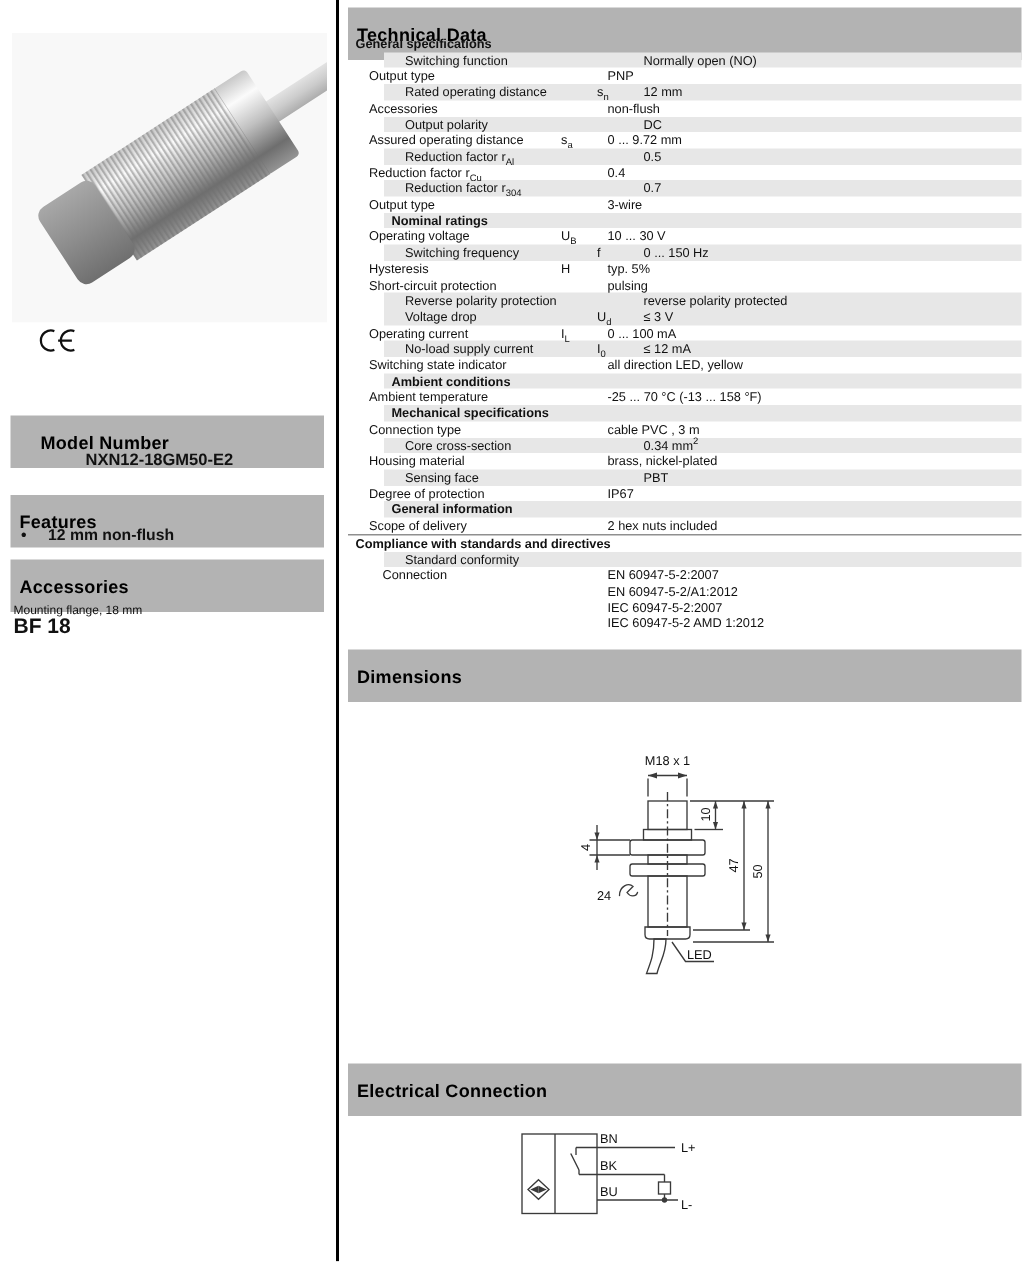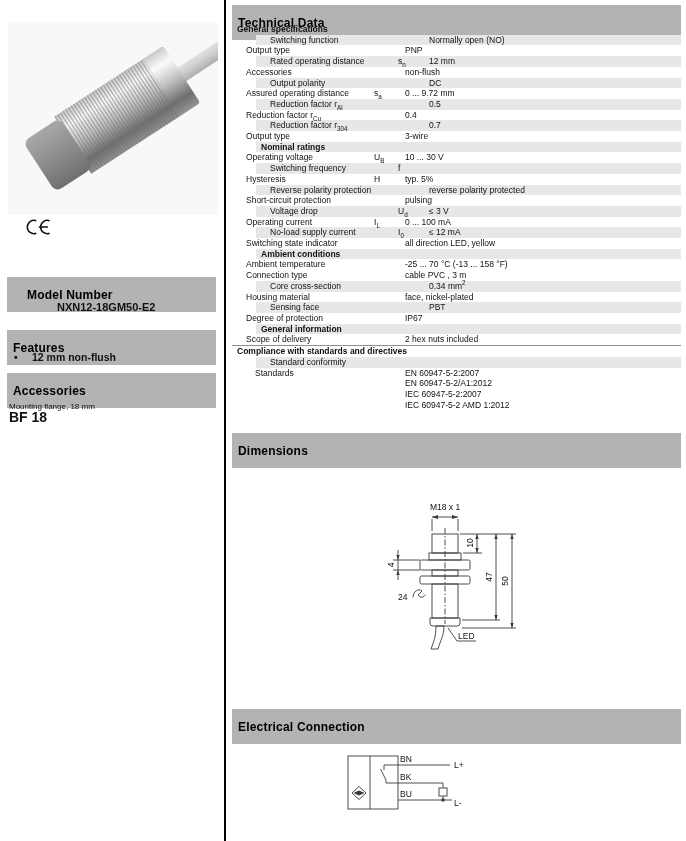--- a/index.html
+++ b/index.html
@@ -183,40 +183,43 @@
         <div class="trow">
           <span class="c-label">Operating voltage</span>
           <span class="c-sym">U<sub>B</sub></span>
           <span class="c-val">
             <div><span>10 ... 30 V</span></div>
           </span>
         </div>
         <div class="trow shade">
           <span class="c-label">Switching frequency</span>
           <span class="c-sym">f</span>
+          <span class="c-val">
+            <div><span>0 ... 150 Hz</span></div>
+          </span>
         </div>
         <div class="trow">
           <span class="c-label">Hysteresis</span>
           <span class="c-sym">H</span>
           <span class="c-val">
             <div><span>typ. 5%</span></div>
           </span>
         </div>
+        <div class="trow">
+          <span class="c-label">Short-circuit protection</span>
+          <span class="c-sym"></span>
+          <span class="c-val">
+            <div><span>pulsing</span></div>
+          </span>
+        </div>
         <div class="trow shade">
           <span class="c-label">Reverse polarity protection</span>
           <span class="c-sym"></span>
           <span class="c-val">
             <div><span>reverse polarity protected</span></div>
-          </span>
-        </div>
-        <div class="trow">
-          <span class="c-label">Short-circuit protection</span>
-          <span class="c-sym"></span>
-          <span class="c-val">
-            <div><span>pulsing</span></div>
           </span>
         </div>
         <div class="trow shade">
           <span class="c-label">Voltage drop</span>
           <span class="c-sym">U<sub>d</sub></span>
           <span class="c-val">
             <div><span>≤ 3 V</span></div>
           </span>
         </div>
         <div class="trow">
@@ -243,39 +246,42 @@
         <div class="trow shade section">
           <span class="c-label">Ambient conditions</span>
         </div>
         <div class="trow">
           <span class="c-label">Ambient temperature</span>
           <span class="c-sym"></span>
           <span class="c-val">
             <div><span>-25 ... 70 °C (-13 ... 158 °F)</span></div>
           </span>
         </div>
+        <div class="trow shade section">
+          <span class="c-label">Mechanical specifications</span>
+        </div>
         <div class="trow">
           <span class="c-label">Connection type</span>
           <span class="c-sym"></span>
           <span class="c-val">
             <div><span>cable PVC , 3 m</span></div>
           </span>
         </div>
         <div class="trow shade">
           <span class="c-label">Core cross-section</span>
           <span class="c-sym"></span>
           <span class="c-val">
             <div><span>0.34 mm<sup>2</sup></span></div>
           </span>
         </div>
         <div class="trow">
           <span class="c-label">Housing material</span>
           <span class="c-sym"></span>
           <span class="c-val">
-            <div><span>face, nickel-plated</span></div>
+            <div><span>brass, nickel-plated</span></div>
           </span>
         </div>
         <div class="trow shade">
           <span class="c-label">Sensing face</span>
           <span class="c-sym"></span>
           <span class="c-val">
             <div><span>PBT</span></div>
           </span>
         </div>
         <div class="trow">
@@ -297,21 +303,21 @@
         </div>
         <div class="trow section topline">
           <span class="c-label">Compliance with standards and directives</span>
         </div>
         <div class="trow shade">
           <span class="c-label">Standard conformity</span>
           <span class="c-sym"></span>
           <span class="c-val"></span>
         </div>
         <div class="trow indent2">
-          <span class="c-label">Standards</span>
+          <span class="c-label">Connection</span>
           <span class="c-sym"></span>
           <span class="c-val">
             <div><span>EN 60947-5-2:2007</span></div>
             <div><span>EN 60947-5-2/A1:2012</span></div>
             <div><span>IEC 60947-5-2:2007</span></div>
             <div><span>IEC 60947-5-2 AMD 1:2012</span></div>
           </span>
         </div>
       </div>
 

